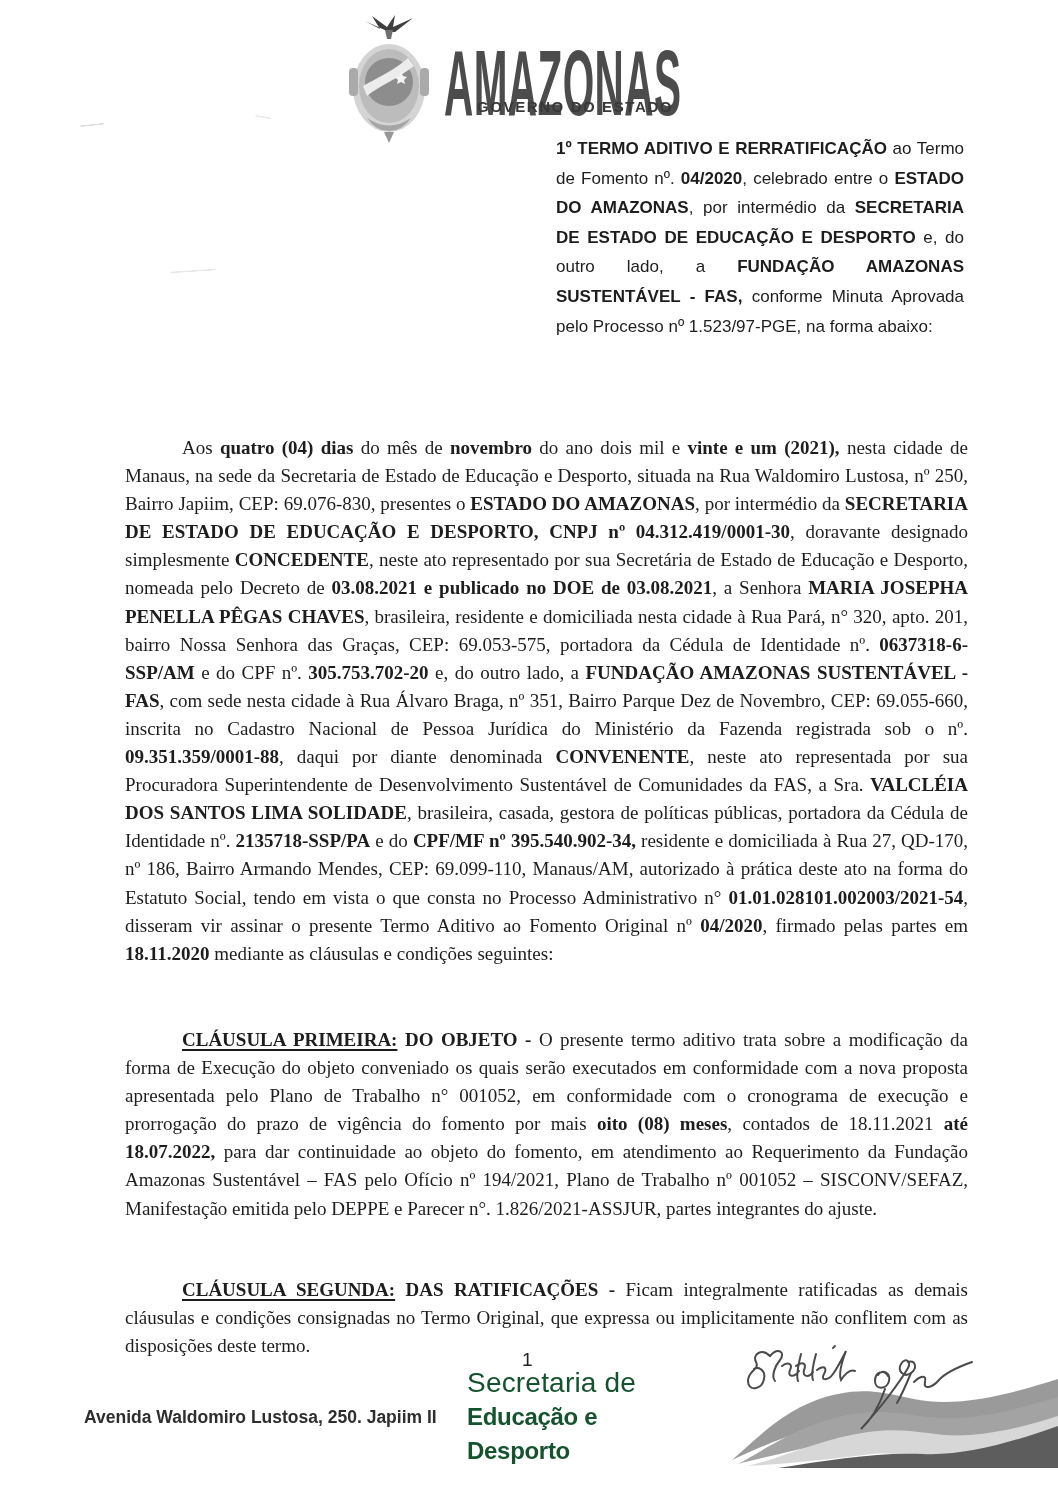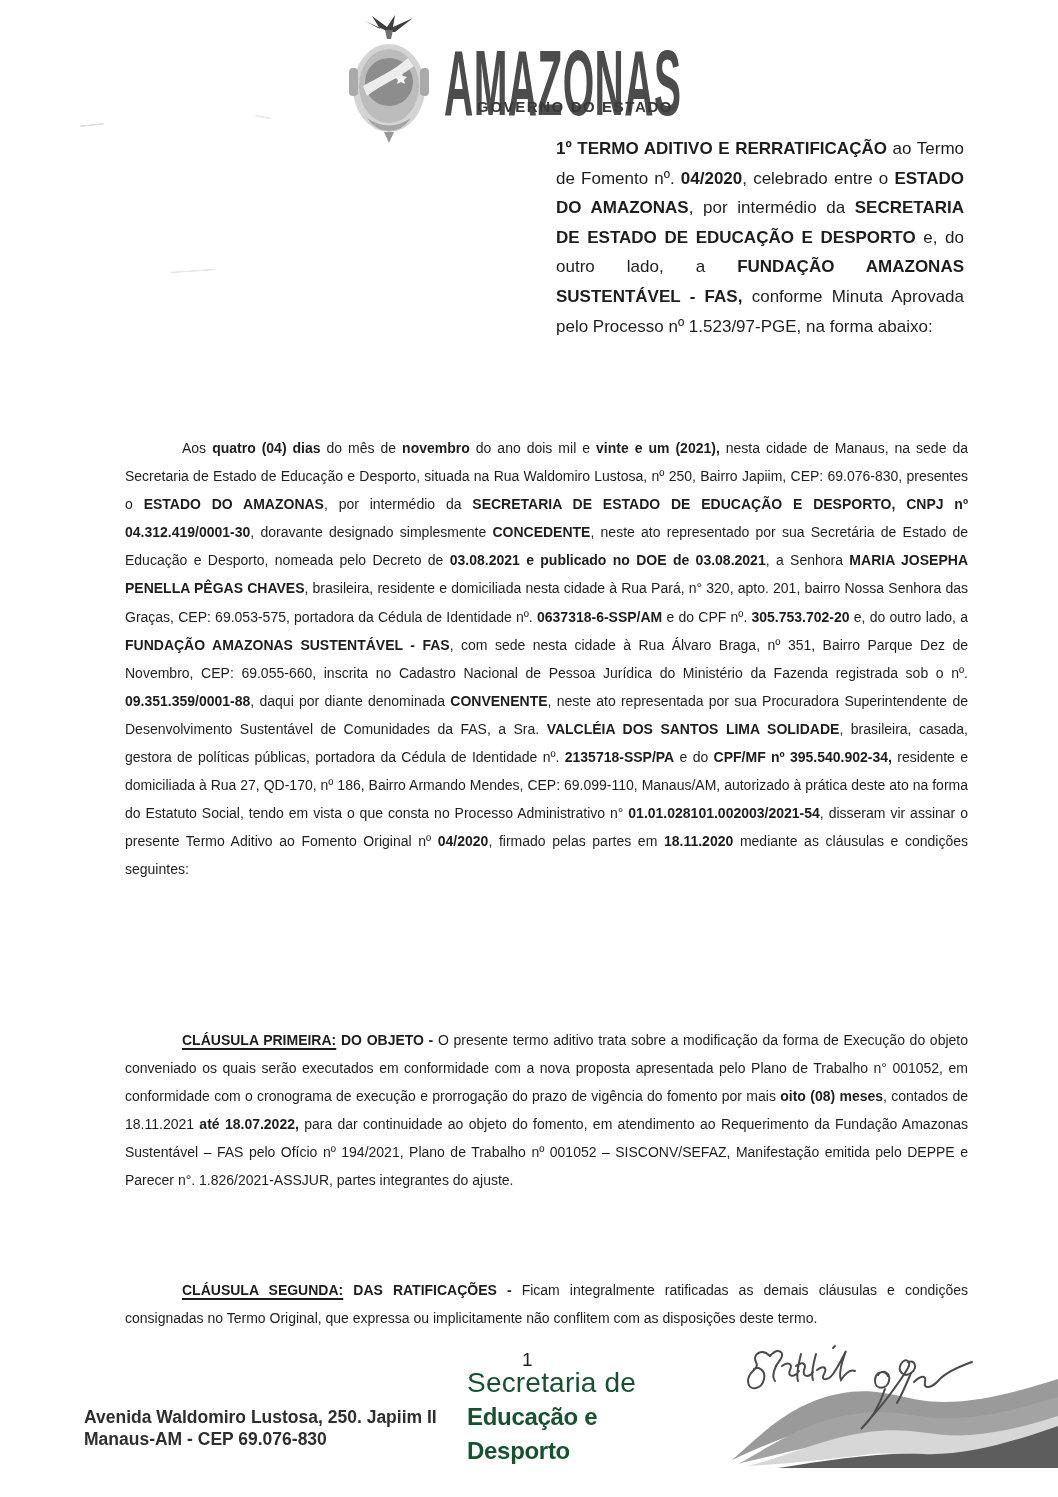--- a/index.html
+++ b/index.html
@@ -10,21 +10,21 @@
   .abs{position:absolute;}
   
   .crest{left:337px;top:10px;width:104px;height:130px;}
   .wordmark{
     left:444px;top:33px;font-size:92px;line-height:92px;font-weight:700;color:#4c4c4c;
     transform:scaleX(0.44);transform-origin:0 0;white-space:nowrap;letter-spacing:1px;
   }
   .org-sub{left:477px;top:94px;font-size:15px;font-weight:700;letter-spacing:1.6px;color:#383838;white-space:nowrap;}
   
   .intro{left:556px;top:130px;width:408px;font-size:17px;line-height:29.6px;text-align:justify;}
-  .par{left:125px;width:843px;font-size:14px;line-height:28.1px;text-align:justify;text-indent:57px;}
+  .par{left:125px;width:843px;font-size:19px;line-height:28.1px;text-align:justify;text-indent:57px;font-family:Liberation Serif, serif;}
   .body-par{top:430px;}
   .clause1{top:1022px;}
   .clause2{top:1272px;}
   .b{font-weight:700;}
   .u{text-decoration:underline;text-decoration-thickness:2px;text-underline-offset:3px;}
   
   .pagenum{left:522px;top:1345px;font-size:19px;color:#222;}
   .address{left:84px;top:1402px;font-size:17.5px;font-weight:700;line-height:22px;color:#2e2e2e;}
   .sec-logo{left:467px;top:1362px;line-height:34px;color:#14532d;}
   .sec-l1{font-size:28px;font-weight:400;letter-spacing:0.2px;}
@@ -62,21 +62,20 @@
 
   <div class="abs par body-par"><span class="">Aos </span><span class="b">quatro (04) dias</span><span class=""> do mês de </span><span class="b">novembro</span><span class=""> do ano dois mil e </span><span class="b">vinte e um (2021),</span><span class=""> nesta cidade de Manaus, na sede da Secretaria de Estado de Educação e Desporto, situada na Rua Waldomiro Lustosa, nº 250, Bairro Japiim, CEP: 69.076-830, presentes o </span><span class="b">ESTADO DO AMAZONAS</span><span class="">, por intermédio da </span><span class="b">SECRETARIA DE ESTADO DE EDUCAÇÃO E DESPORTO, CNPJ nº 04.312.419/0001-30</span><span class="">, doravante designado simplesmente </span><span class="b">CONCEDENTE</span><span class="">, neste ato representado por sua Secretária de Estado de Educação e Desporto, nomeada pelo Decreto de </span><span class="b">03.08.2021 e publicado no DOE de 03.08.2021</span><span class="">, a Senhora </span><span class="b">MARIA JOSEPHA PENELLA PÊGAS CHAVES</span><span class="">, brasileira, residente e domiciliada nesta cidade à Rua Pará, n° 320, apto. 201, bairro Nossa Senhora das Graças, CEP: 69.053-575, portadora da Cédula de Identidade nº. </span><span class="b">0637318-6-SSP/AM</span><span class=""> e do CPF nº. </span><span class="b">305.753.702-20</span><span class=""> e, do outro lado, a </span><span class="b">FUNDAÇÃO AMAZONAS SUSTENTÁVEL - FAS</span><span class="">, com sede nesta cidade à Rua Álvaro Braga, nº 351, Bairro Parque Dez de Novembro, CEP: 69.055-660, inscrita no Cadastro Nacional de Pessoa Jurídica do Ministério da Fazenda registrada sob o nº. </span><span class="b">09.351.359/0001-88</span><span class="">, daqui por diante denominada </span><span class="b">CONVENENTE</span><span class="">, neste ato representada por sua Procuradora Superintendente de Desenvolvimento Sustentável de Comunidades da FAS, a Sra. </span><span class="b">VALCLÉIA DOS SANTOS LIMA SOLIDADE</span><span class="">, brasileira, casada, gestora de políticas públicas, portadora da Cédula de Identidade nº. </span><span class="b">2135718-SSP/PA</span><span class=""> e do </span><span class="b">CPF/MF nº 395.540.902-34,</span><span class=""> residente e domiciliada à Rua 27, QD-170, nº 186, Bairro Armando Mendes, CEP: 69.099-110, Manaus/AM, autorizado à prática deste ato na forma do Estatuto Social, tendo em vista o que consta no Processo Administrativo n° </span><span class="b">01.01.028101.002003/2021-54</span><span class="">, disseram vir assinar o presente Termo Aditivo ao Fomento Original nº </span><span class="b">04/2020</span><span class="">, firmado pelas partes em </span><span class="b">18.11.2020</span><span class=""> mediante as cláusulas e condições seguintes:</span></div>
 
   <div class="abs par clause1"><span class="b u">CLÁUSULA PRIMEIRA:</span><span class=""> </span><span class="b">DO OBJETO -</span><span class=""> O presente termo aditivo trata sobre a modificação da forma de Execução do objeto conveniado os quais serão executados em conformidade com a nova proposta apresentada pelo Plano de Trabalho n° 001052, em conformidade com o cronograma de execução e prorrogação do prazo de vigência do fomento por mais </span><span class="b">oito (08) meses</span><span class="">, contados de 18.11.2021 </span><span class="b">até 18.07.2022,</span><span class=""> para dar continuidade ao objeto do fomento, em atendimento ao Requerimento da Fundação Amazonas Sustentável – FAS pelo Ofício nº 194/2021, Plano de Trabalho nº 001052 – SISCONV/SEFAZ, Manifestação emitida pelo DEPPE e Parecer n°. 1.826/2021-ASSJUR, partes integrantes do ajuste.</span></div>
   <div class="abs par clause2"><span class="b u">CLÁUSULA SEGUNDA:</span><span class=""> </span><span class="b">DAS RATIFICAÇÕES -</span><span class=""> Ficam integralmente ratificadas as demais cláusulas e condições consignadas no Termo Original, que expressa ou implicitamente não conflitem com as disposições deste termo.</span></div>
 
   <div class="abs pagenum">1</div>
 
   <div class="abs address">
     <div>Avenida Waldomiro Lustosa, 250. Japiim II</div>
-    <div>Manaus-AM - CEP 69.076-830</div>
   </div>
 
   <div class="abs sec-logo">
     <div class="sec-l1">Secretaria de</div>
     <div class="sec-l2">Educação e</div>
     <div class="sec-l3">Desporto</div>
   </div>
 
   <svg class="abs waves" viewBox="0 0 340 118" xmlns="http://www.w3.org/2000/svg">
     <path d="M14,108 C40,86 70,52 120,42 C165,33 185,50 225,50 C268,50 310,36 340,27 L340,50 C305,59 270,70 230,72 C192,74 165,60 125,68 C85,76 40,96 14,108 Z" fill="#9a9a9a"></path>

